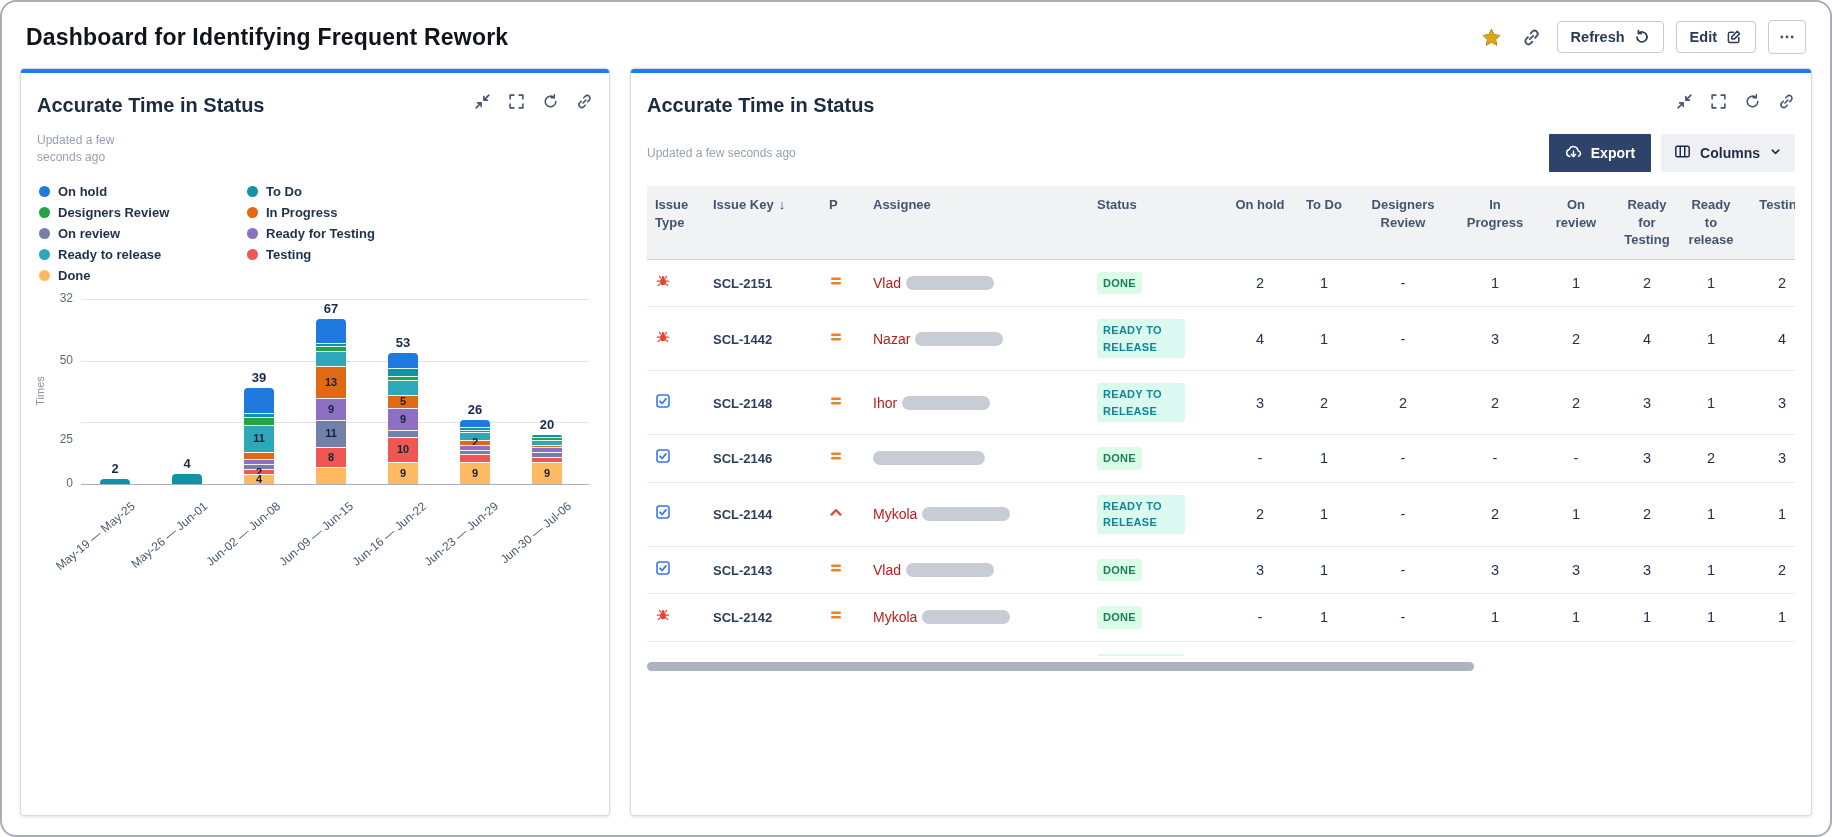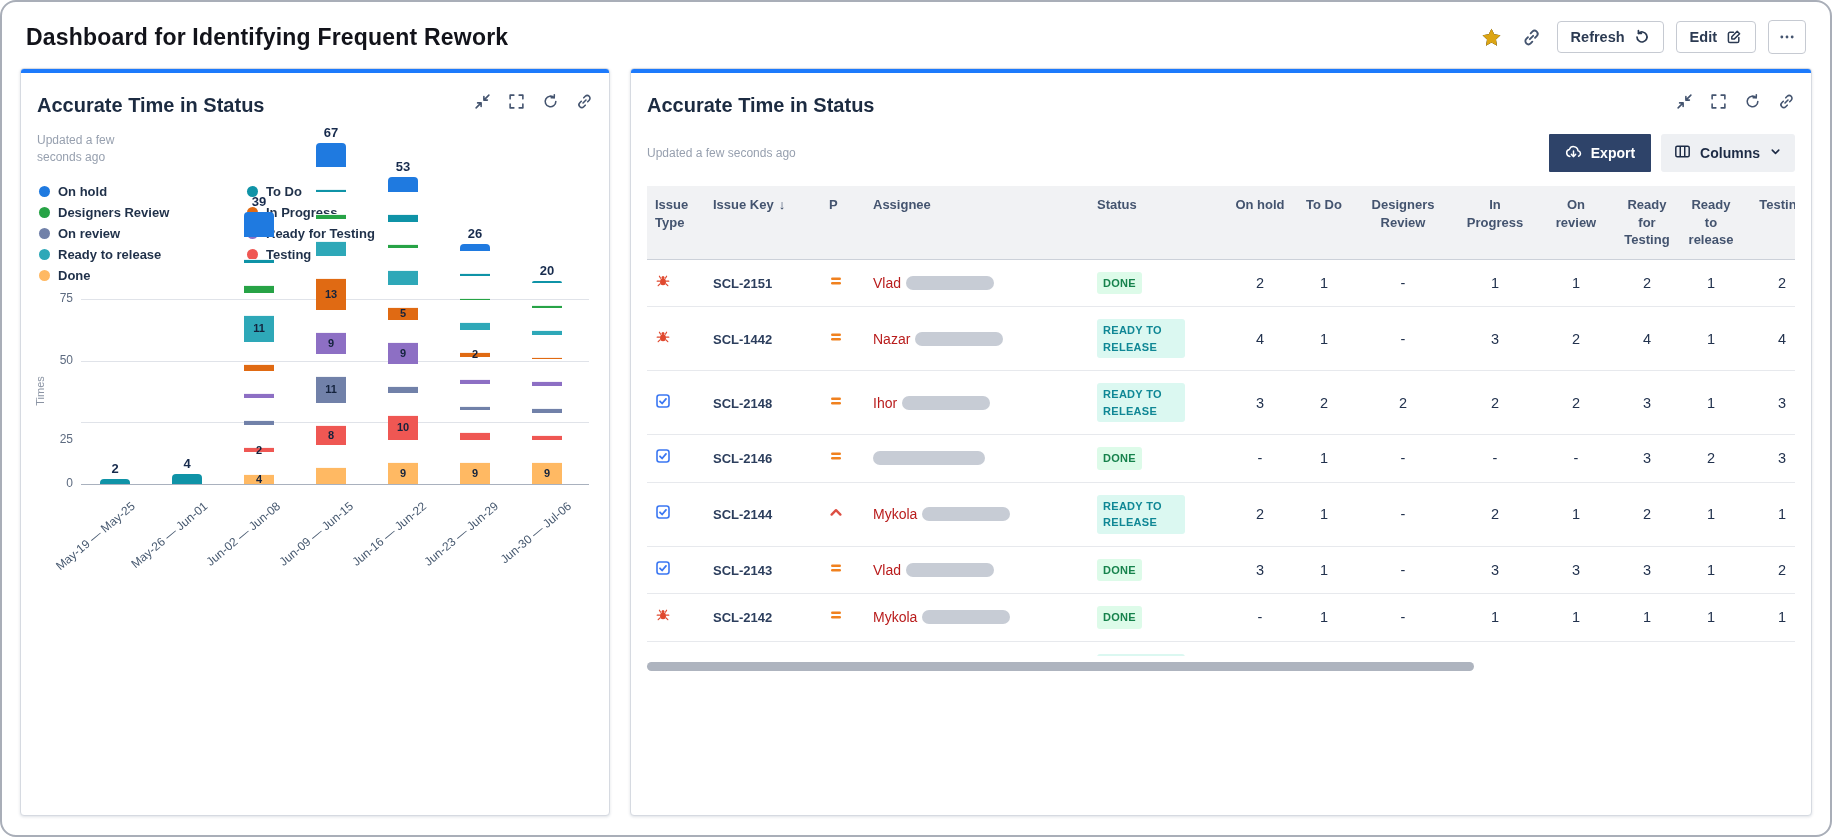--- a/index.html
+++ b/index.html
@@ -75,21 +75,21 @@
   .plot { position: relative; height: 185px; margin-right: 4px; }
   .gridline { position: absolute; left: 0; right: 0; height: 1px; background: #e0e3e9; }
   .gridline.base { background: #a9b1be; }
   .ytick { position: absolute; left: -36px; width: 28px; text-align: right; font-size: 12px; color: #5d6b80; }
   .bars {
     position: absolute; left: 0; right: 0; top: 0; bottom: 0;
     display: flex; align-items: flex-end; justify-content: space-between; padding: 0 18px 0 10px;
   }
   .bar-col { display: flex; flex-direction: column; align-items: center; justify-content: flex-end; width: 48px; }
   .bar-total { font-size: 13px; font-weight: 700; color: #172b4d; margin-bottom: 3px; }
-  .bar-stack { display: flex; flex-direction: column; width: 30px; gap: 22px; }
+  .bar-stack { display: flex; flex-direction: column; width: 30px; }
   .bar-stack .seg { width: 100%; display: flex; align-items: center; justify-content: center; }
   .bar-stack .seg + .seg { border-top: 1px solid rgba(255,255,255,.9); }
   .bar-stack .seg:first-child { border-radius: 4px 4px 0 0; }
   .seg-label { font-size: 11px; font-weight: 700; color: #14233d; line-height: 1; }
   .xlabels { display: flex; justify-content: space-between; padding: 0 18px 0 10px; margin-top: 5px; height: 90px; }
   .xcell { width: 48px; position: relative; }
   .xlabel {
     position: absolute; top: 10px; right: 10px;
     transform: rotate(-40deg); transform-origin: top right;
     white-space: nowrap; font-size: 12px; color: #46586f;
@@ -262,21 +262,21 @@
         <div class="chart-block">
           <div class="y-axis-label">Times</div>
           <div class="plot" id="plot">
               <div class="gridline base" style="top: 185px;"></div>
               <div class="ytick" style="top: 177px;">0</div>
               <div class="gridline" style="top: 123.333px;"></div>
               <div class="ytick" style="top: 133px;">25</div>
               <div class="gridline" style="top: 61.6667px;"></div>
               <div class="ytick" style="top: 53.6667px;">50</div>
               <div class="gridline" style="top: 0px;"></div>
-              <div class="ytick" style="top: -8px;">75</div>
+              <div class="ytick" style="top: -8px;">32</div>
               <div class="bars">
                 <div class="bar-col">
                   <div class="bar-total">2</div>
                   <div class="bar-stack">
                     <div class="seg" style="height: 4.93333px; background: rgb(15, 147, 167);"></div>
                   </div>
                 </div>
                 <div class="bar-col">
                   <div class="bar-total">4</div>
                   <div class="bar-stack">

